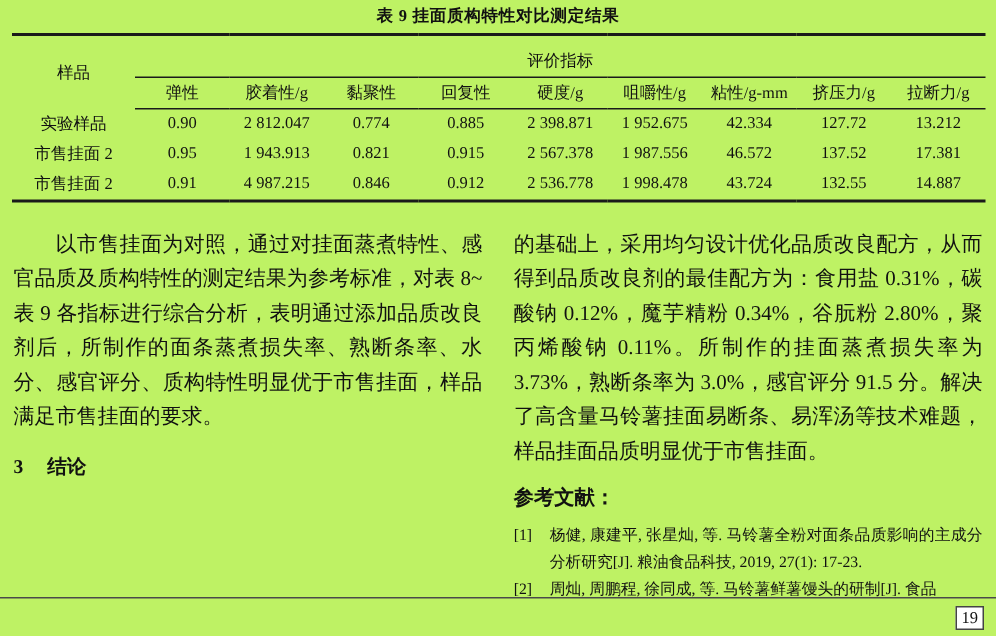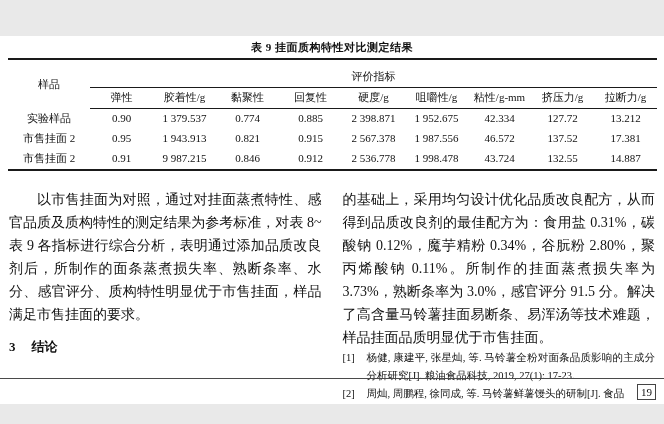--- a/index.html
+++ b/index.html
@@ -1,25 +1,24 @@
 <!DOCTYPE html>
 <html><head>
 <meta charset="utf-8">
 <style>
   * { margin: 0; padding: 0; box-sizing: border-box; }
   html, body { background: #e9e9e9; }
   .page {
     position: relative;
     width: 664px;
-    height: 368px;
-    background: #ffffff;
+    height: 424px;
+    background: #bef264;
     font-family: "Liberation Serif", "DejaVu Serif", serif;
     color: #111111;
     overflow: hidden;
-    margin-top: 36px;
   }
   
   .table-area { padding-top: 3px; }
   .table-title {
     text-align: center;
     font-weight: bold;
     font-size: 11px;
     line-height: 17px;
     letter-spacing: 0.5px;
   }
@@ -121,21 +120,21 @@
           <th>咀嚼性/g</th>
           <th>粘性/g-mm</th>
           <th>挤压力/g</th>
           <th>拉断力/g</th>
         </tr>
       </thead>
       <tbody>
         <tr>
           <td>实验样品</td>
           <td>0.90</td>
-          <td>1 379.537</td>
+          <td>2 812.047</td>
           <td>0.774</td>
           <td>0.885</td>
           <td>2 398.871</td>
           <td>1 952.675</td>
           <td>42.334</td>
           <td>127.72</td>
           <td>13.212</td>
         </tr>
         <tr>
           <td>市售挂面 2</td>
@@ -145,21 +144,21 @@
           <td>0.915</td>
           <td>2 567.378</td>
           <td>1 987.556</td>
           <td>46.572</td>
           <td>137.52</td>
           <td>17.381</td>
         </tr>
         <tr>
           <td>市售挂面 2</td>
           <td>0.91</td>
-          <td>9 987.215</td>
+          <td>4 987.215</td>
           <td>0.846</td>
           <td>0.912</td>
           <td>2 536.778</td>
           <td>1 998.478</td>
           <td>43.724</td>
           <td>132.55</td>
           <td>14.887</td>
         </tr>
       </tbody>
     </table>
@@ -167,20 +166,21 @@
 
   <div class="columns">
     <div class="col">
       <p class="body-para">以市售挂面为对照，通过对挂面蒸煮特性、感官品质及质构特性的测定结果为参考标准，对表 8~表 9 各指标进行综合分析，表明通过添加品质改良剂后，所制作的面条蒸煮损失率、熟断条率、水分、感官评分、质构特性明显优于市售挂面，样品满足市售挂面的要求。</p>
       <div class="section-heading">
         <span class="h-num">3</span><span>结论</span>
       </div>
     </div>
     <div class="col">
       <p class="body-para no-indent">的基础上，采用均匀设计优化品质改良配方，从而得到品质改良剂的最佳配方为：食用盐 0.31%，碳酸钠 0.12%，魔芋精粉 0.34%，谷朊粉 2.80%，聚丙烯酸钠 0.11%。所制作的挂面蒸煮损失率为 3.73%，熟断条率为 3.0%，感官评分 91.5 分。解决了高含量马铃薯挂面易断条、易浑汤等技术难题，样品挂面品质明显优于市售挂面。</p>
+      <div class="refs-heading">参考文献：</div>
       <div class="ref-item">
         <span class="ref-num">[1]</span>
         <span class="ref-text">杨健, 康建平, 张星灿, 等. 马铃薯全粉对面条品质影响的主成分分析研究[J]. 粮油食品科技, 2019, 27(1): 17-23.</span>
       </div>
       <div class="ref-item">
         <span class="ref-num">[2]</span>
         <span class="ref-text">周灿, 周鹏程, 徐同成, 等. 马铃薯鲜薯馒头的研制[J]. 食品</span>
       </div>
     </div>
   </div>

